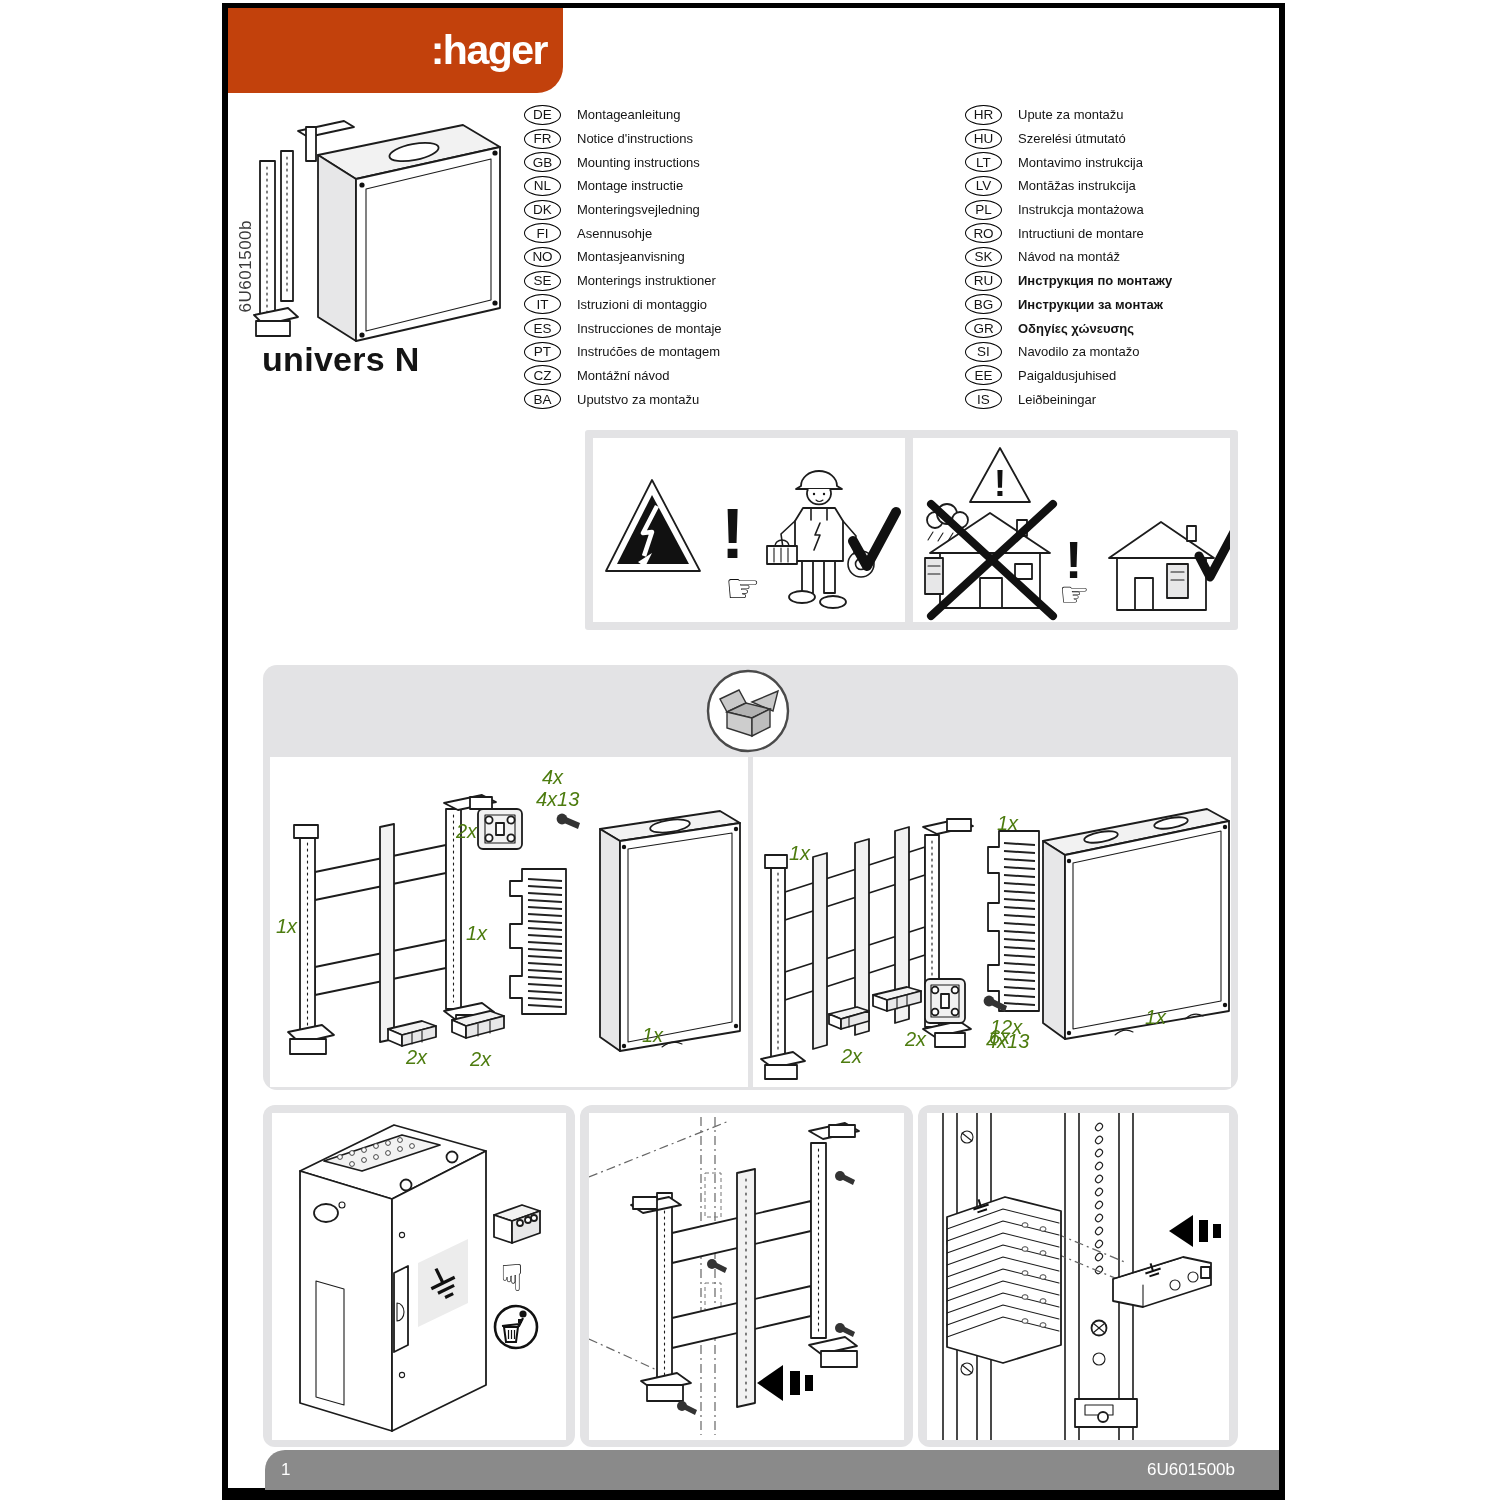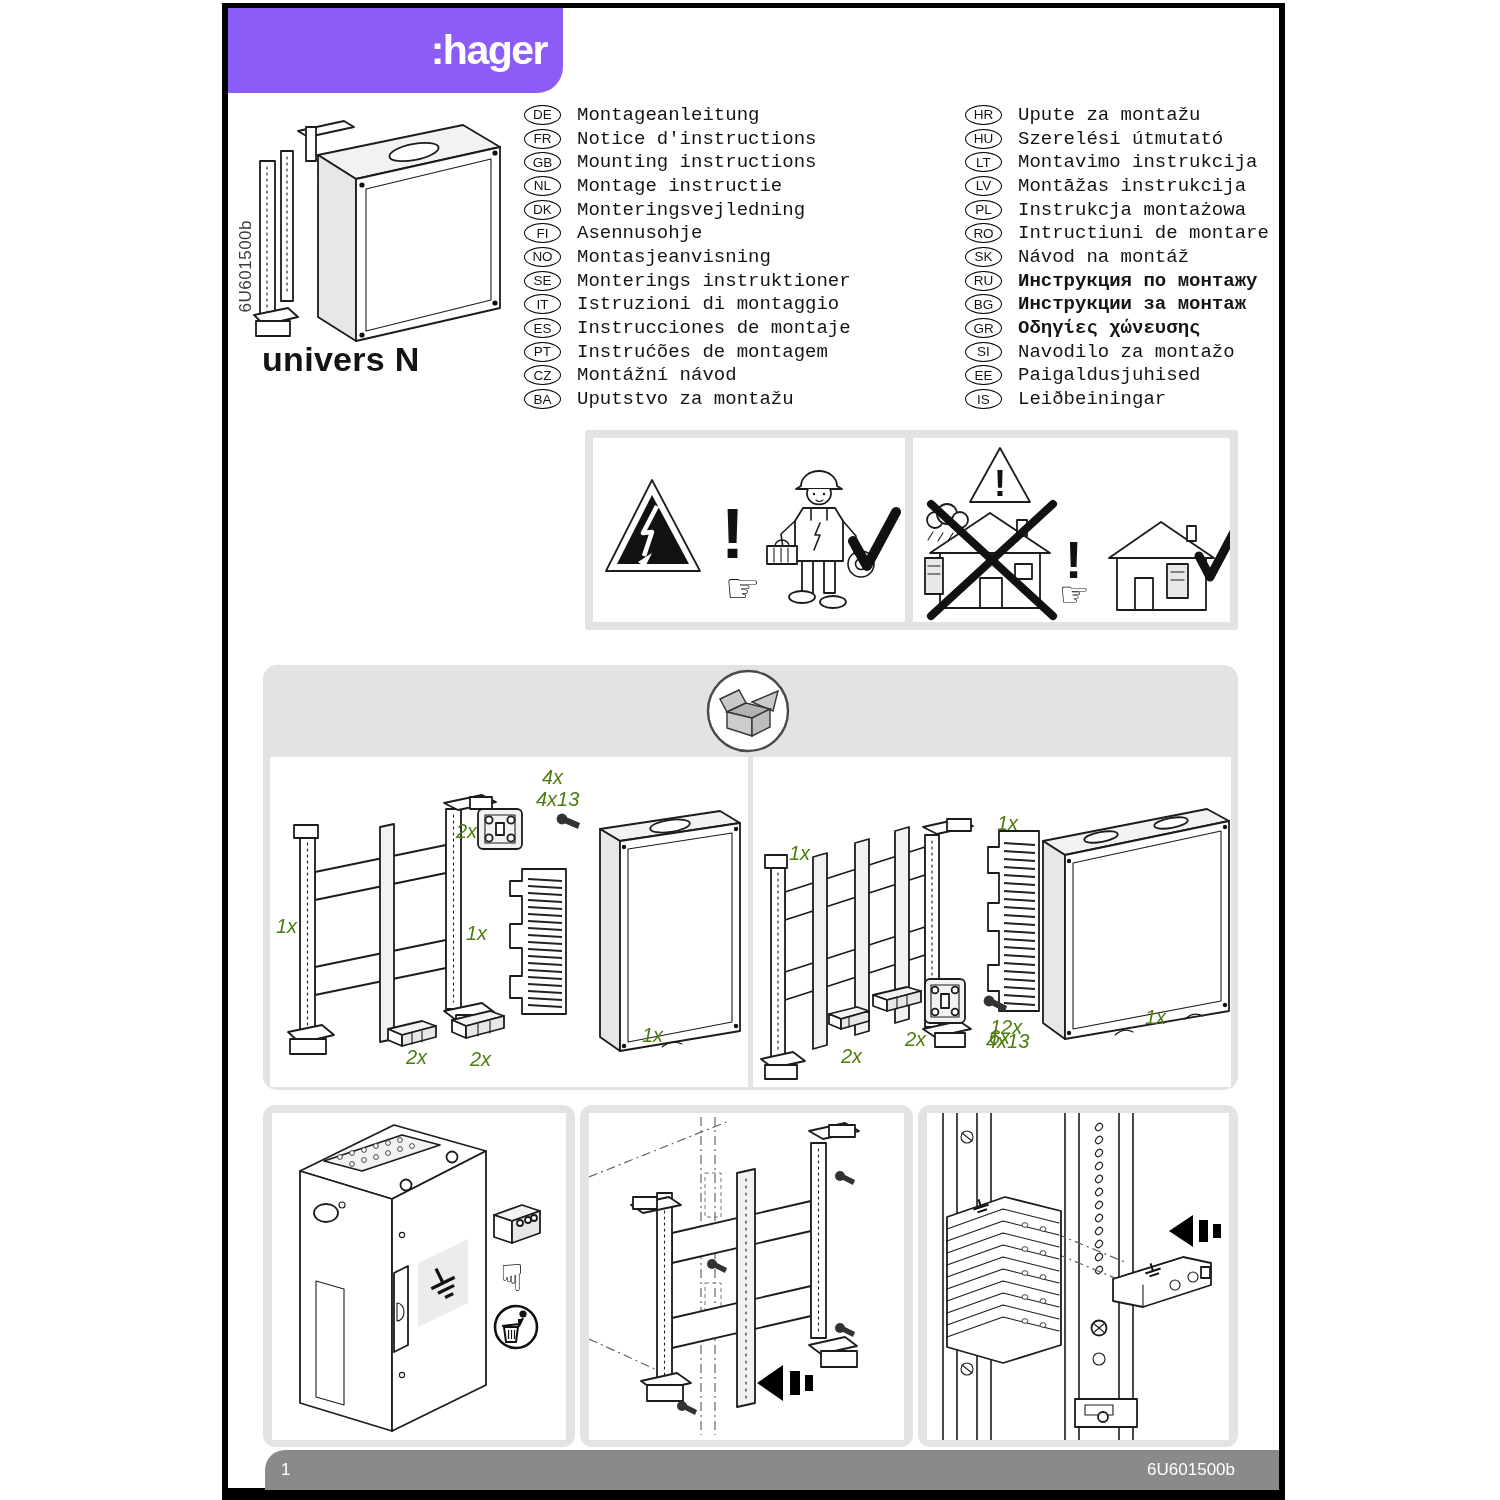--- a/index.html
+++ b/index.html
@@ -5,40 +5,40 @@
   html,body{margin:0;padding:0;}
   body{
     width:1500px;height:1500px;position:relative;background:#ffffff;
     font-family:"Liberation Sans", sans-serif;color:#141414;overflow:hidden;
   }
   .abs{position:absolute;}
   
   .frame{background:#000;}
   
   .header-bar{
-    left:228px;top:8px;width:335px;height:85px;background:#8b5cf6;
+    left:228px;top:8px;width:335px;height:85px;background:#c2410c;
     border-radius:0 0 26px 0;display:flex;align-items:center;justify-content:flex-end;
     padding-right:16px;box-sizing:border-box;
   }
   .logo-text{color:#fff;font-size:41px;font-weight:bold;letter-spacing:-1.5px;}
   
   .vcode{
     left:236px;top:220px;writing-mode:vertical-rl;transform:rotate(180deg);
     font-size:17px;color:#3a3a3a;letter-spacing:.5px;
   }
   .product-name{left:262px;top:340px;font-size:34px;font-weight:bold;letter-spacing:.3px;}
   
   .lang-col{display:flex;flex-direction:column;text-align:right;}
   .lang-row{height:23.7px;display:flex;align-items:center;}
   .lang-badge{
     width:37px;height:20px;border:1.8px solid #000;border-radius:50%;
     display:flex;align-items:center;justify-content:center;
     font-size:13.5px;flex:0 0 auto;box-sizing:border-box;
   }
-  .lang-label{margin-left:16px;font-size:19px;white-space:nowrap;font-family:Liberation Mono, monospace;}
+  .lang-label{margin-left:16px;font-size:13px;white-space:nowrap;}
   .lang-label.bold{font-weight:bold;}
   .col-left{left:524px;top:103px;}
   .col-right{left:965px;top:103px;}
   
   .warning-box{
     left:585px;top:430px;width:653px;height:200px;background:#e3e3e5;
     box-sizing:border-box;padding:8px;display:flex;gap:8px;border-radius:3px;
   }
   .warning-panel{background:#fff;height:100%;}
   .warning-panel.p1{width:312px;}

